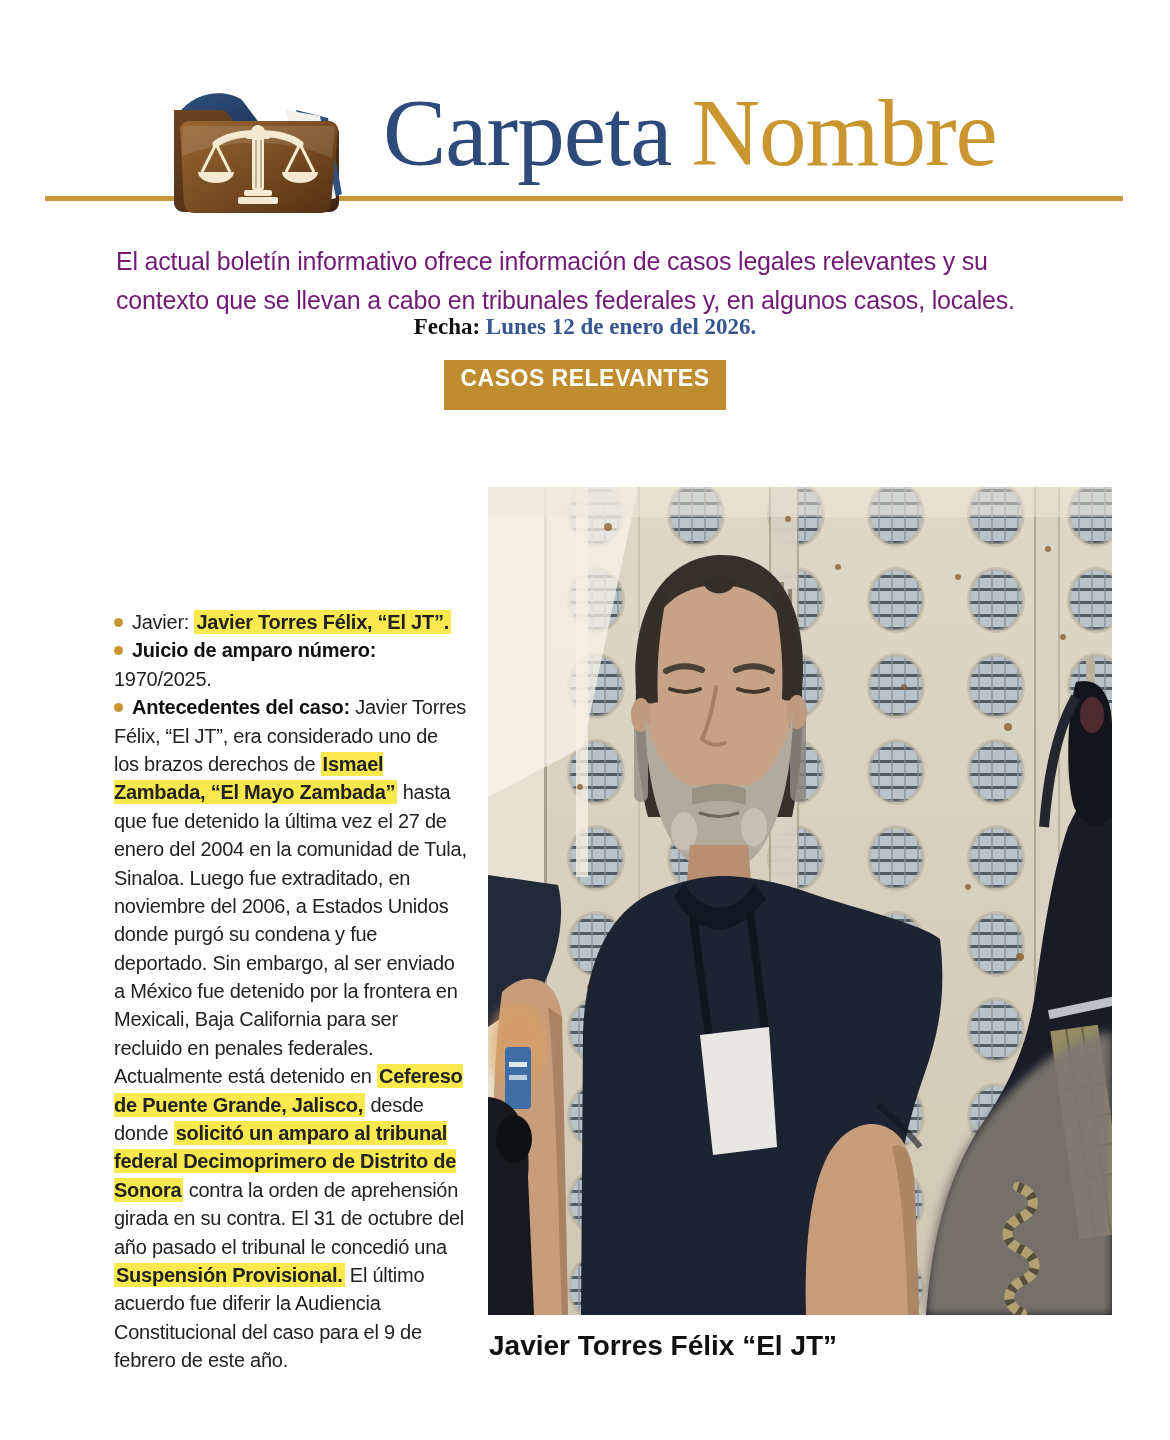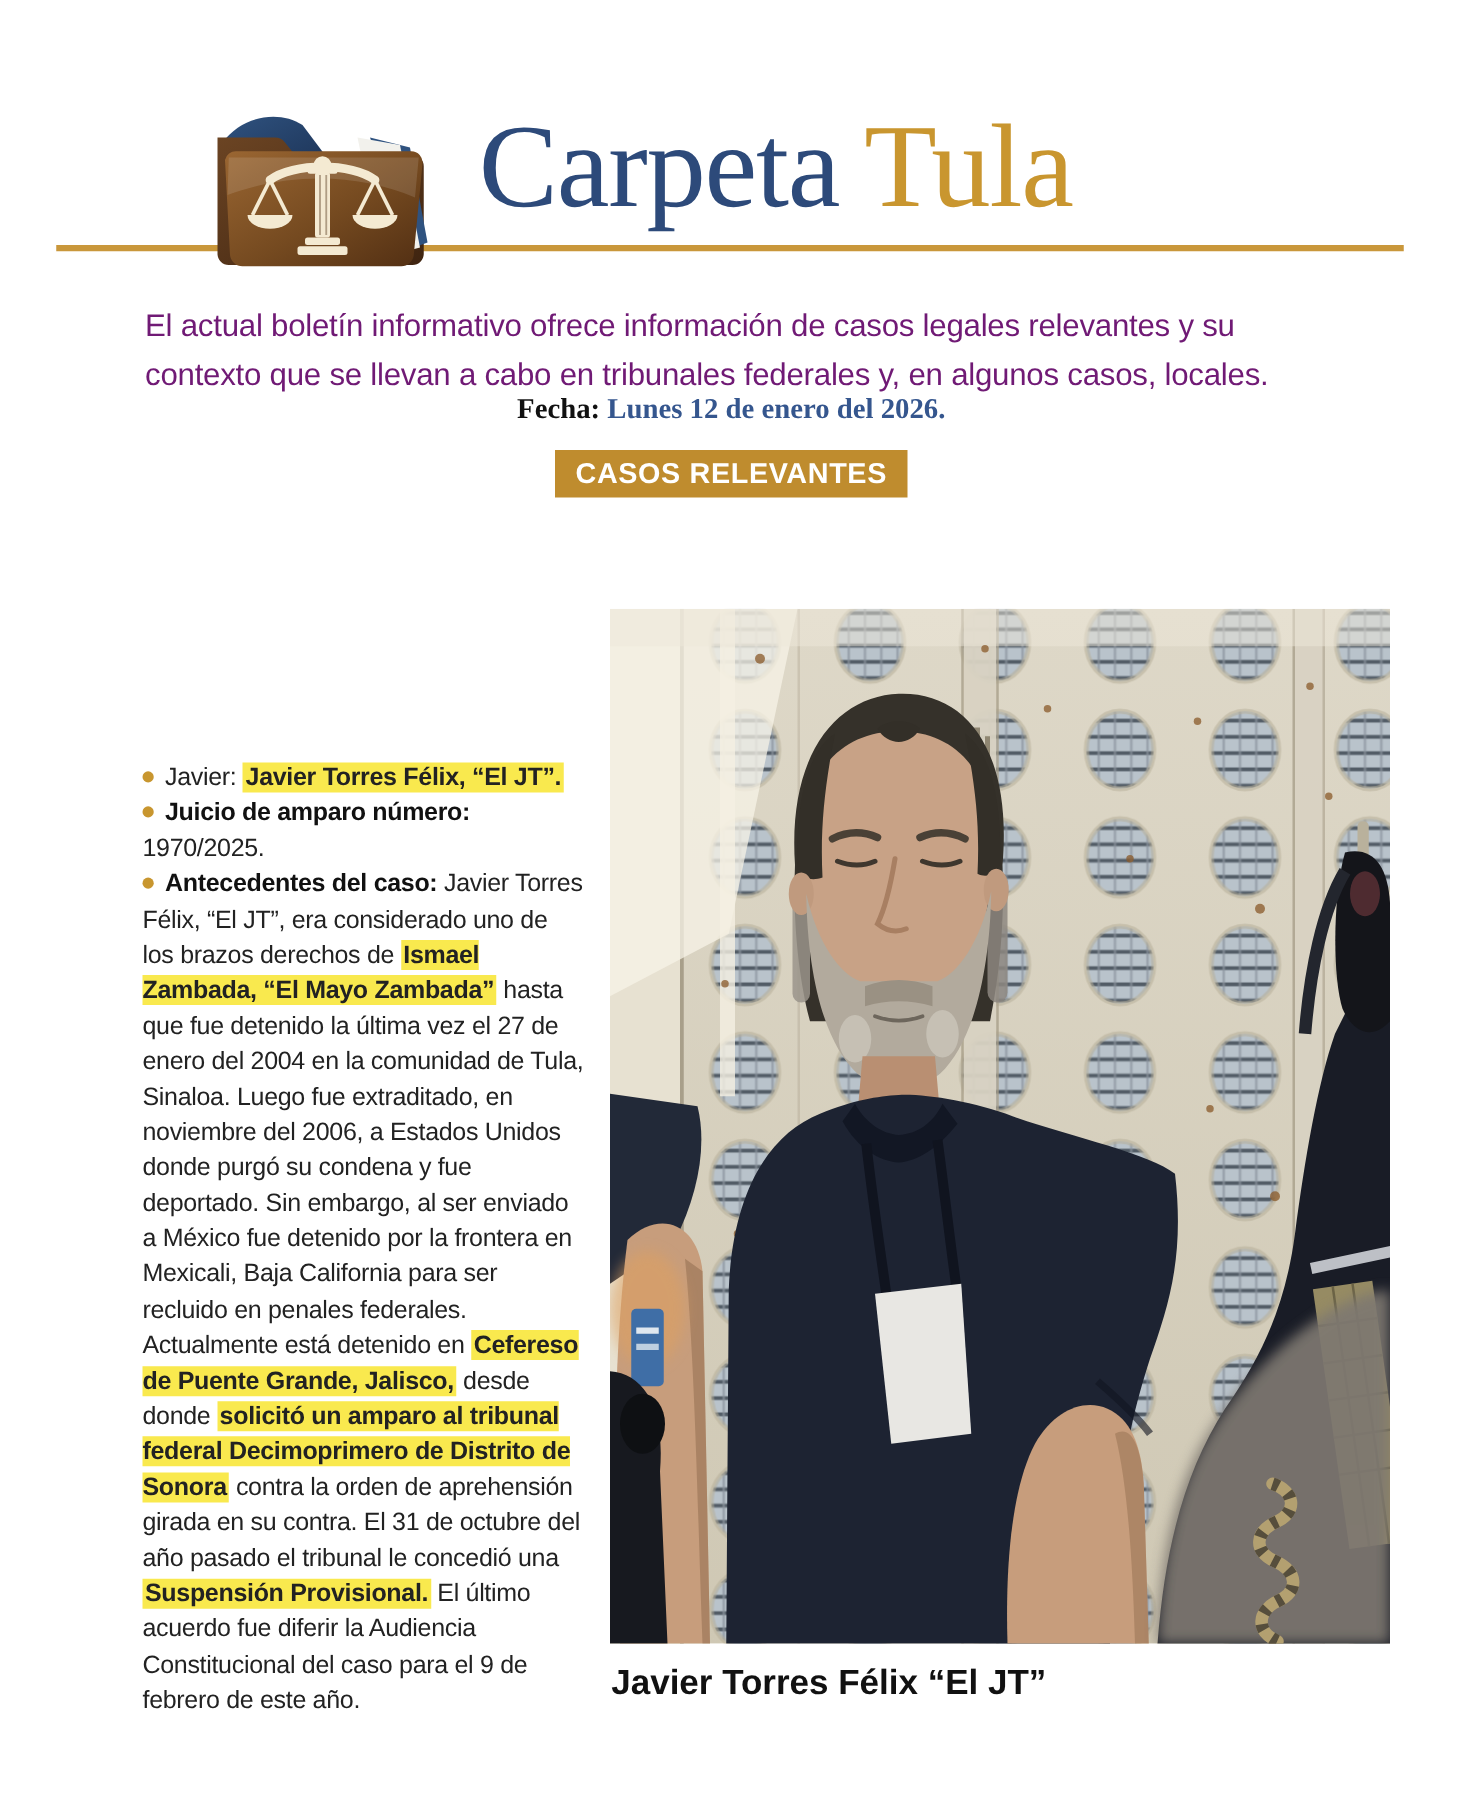--- a/index.html
+++ b/index.html
@@ -14,21 +14,21 @@
   .brand .first{color:var(--brand-navy,#2d4a7a);text-align:right;}
   .brand .second{color:var(--brand-gold,#c9962f);margin-left:20px;}
   
   .intro{position:absolute;left:116px;top:242px;width:952px;font-size:25px;line-height:1.56;
          letter-spacing:-0.2px;color:#701a75;}
   .fecha{position:absolute;left:0;top:314px;width:100%;text-align:center;
          font-size:23px;font-weight:bold;color:#111;font-family:Liberation Serif, serif;}
   .fecha .val{color:var(--date-blue,#35568e);}
   .badge-wrap{position:absolute;left:0;top:360px;width:100%;text-align:center;}
   .badge{display:inline-block;background:var(--badge-gold,#bf8c2e);color:#fff;font-weight:bold;
-         font-size:23px;letter-spacing:.5px;padding:5px 16px 6px;}
+         font-size:23px;letter-spacing:.5px;padding:5px 16px 18px;}
   
   .bullets{position:absolute;left:114px;top:608px;width:354px;font-size:20px;line-height:1.42;
            letter-spacing:-0.25px;color:#222;}
   .bullet-item{margin:0;}
   .dot{display:inline-block;width:9px;height:9px;border-radius:50%;
        background:var(--accent-gold,#c8962f);margin-right:9px;vertical-align:2px;}
   .hl{background:var(--highlight-yellow,#f9e94e);padding:1px 2px;font-weight:bold;}
   .b{font-weight:bold;color:#111;}
   
   .photo{position:absolute;left:488px;top:487px;width:624px;height:828px;overflow:hidden;}
@@ -76,21 +76,21 @@
       <path d="M142,64 L128,92 M142,64 L156,92" stroke="#f4ead2" stroke-width="3" fill="none"></path>
       <path d="M124,92 h36 a18,11 0 0 1 -36,0 Z"></path>
     </g>
     <g stroke="#4a2c12" stroke-width="1.5" opacity="0.4">
       <line x1="98" y1="60" x2="98" y2="108"></line>
         <line x1="103" y1="60" x2="103" y2="108"></line>
     </g>
   </svg>
 
   <div class="brand">
-    <span class="first">Carpeta</span><span class="second">Tula</span>
+    <span class="first">Carpeta</span><span class="second">Nombre</span>
   </div>
 
   <div class="intro">El actual boletín informativo ofrece información de casos legales relevantes y su contexto que se llevan a cabo en tribunales federales y, en algunos casos, locales.</div>
 
   <div class="fecha">
     <span>Fecha:</span><span class="val"> Lunes 12 de enero del 2026.</span>
   </div>
 
   <div class="badge-wrap">
     <span class="badge">CASOS RELEVANTES</span>

